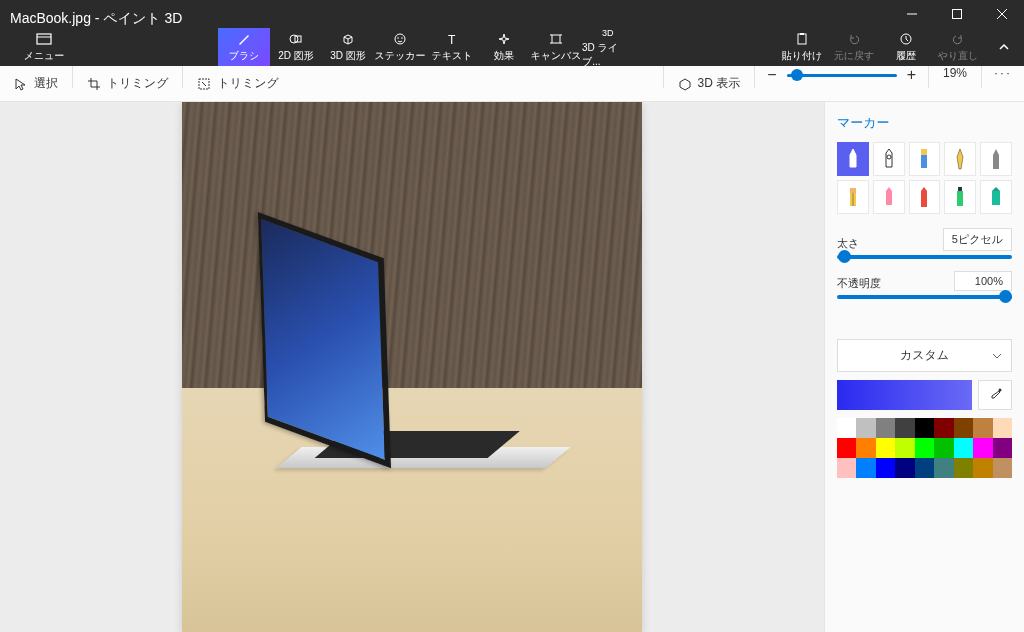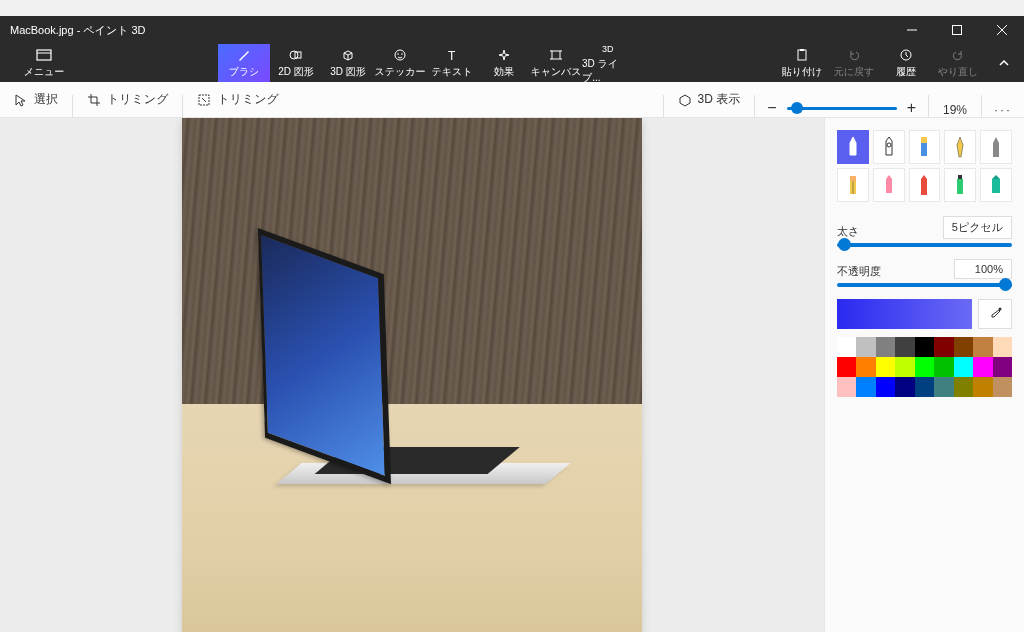--- a/index.html
+++ b/index.html
@@ -1,32 +1,32 @@
 <!DOCTYPE html>
 <html><head>
 <meta charset="utf-8">
 <style>
 * { margin: 0; padding: 0; box-sizing: border-box; font-family: "Segoe UI", "Yu Gothic UI", sans-serif; }
 body { width: 1024px; height: 632px; overflow: hidden; background: #f0f0f0; }
 
-.titlebar { height: 28px; background: #2b2b2b; color: #fff; display: flex; align-items: center; font-size: 11px; margin-top: 16px; }
+.titlebar { height: 28px; background: #2b2b2b; color: #fff; display: flex; align-items: flex-end; font-size: 14px; }
 .titlebar .title { padding-left: 10px; flex: 1; }
 .titlebar .winbtn { width: 45px; height: 28px; display: flex; align-items: center; justify-content: center; color: #fff; }
 .titlebar .winbtn svg { width: 10px; height: 10px; }
 
 .ribbon { height: 38px; background: #2b2b2b; display: flex; align-items: stretch; color: #fff; font-size: 10px; }
 .ribbon .item { width: 52px; display: flex; flex-direction: column; align-items: center; justify-content: center; gap: 2px; cursor: pointer; }
 .ribbon .item.menu { width: 48px; margin-left: 20px; }
 .ribbon .item.active { background: linear-gradient(135deg, #4a6cff, #7a4aff); text-align: center; }
 .ribbon .spacer { flex: 1; }
 .ribbon .item.dim { opacity: 0.4; }
 .ribbon .chev { width: 40px; display:flex; align-items:center; justify-content:center; }
 .ricon { width: 16px; height: 16px; display:flex; align-items:center; justify-content:center; }
 
-.toolbar2 { height: 36px; background: #fcfcfc; border-bottom: 1px solid #e5e5e5; display: flex; align-items: flex-end; font-size: 12px; color: #333; }
+.toolbar2 { height: 36px; background: #fcfcfc; border-bottom: 1px solid #e5e5e5; display: flex; align-items: flex-start; font-size: 12px; color: #333; }
 .toolbar2 .titem { display: flex; align-items: center; gap: 6px; padding: 0 14px; height: 100%; cursor: pointer; }
 .toolbar2 .titem.dim { opacity: 0.4; }
 .toolbar2 .sep { width: 1px; height: 22px; background: #e0e0e0; }
 .toolbar2 .spacer { flex: 1; }
 .toolbar2 .zoombar { display:flex; align-items:center; gap:10px; padding:0 12px; }
 .toolbar2 .slider { width: 110px; height: 3px; background: #0078d4; position: relative; border-radius: 2px; }
 .toolbar2 .slider::after { content:""; position:absolute; left: 4px; top:-5px; width:12px; height:12px; border-radius:50%; background:#0078d4; }
 .toolbar2 .zoompct { padding: 0 14px; }
 .toolbar2 .more { padding: 0 12px; letter-spacing: 2px; }
 .ticon { width:14px; height:14px; }
@@ -262,20 +262,21 @@
         <div class="laptop">
           <div class="base"></div>
           <div class="kbd"></div>
           <div class="screen"></div>
         </div>
       </div>
     </div>
   </div>
 
   <div class="sidepanel">
+    <h3>マーカー</h3>
 
     <div class="brushgrid">
       <div class="bcell sel">
           <svg width="18" height="24" viewBox="0 0 18 24">
             <path d="M9 2 L12 8 L12 20 L6 20 L6 8 Z" fill="#fff" stroke="#fff"></path>
           </svg>
         </div>
       <div class="bcell">
           <svg width="18" height="24" viewBox="0 0 18 24">
             <path d="M9 2 L12 6 L12 20 L6 20 L6 6 Z" fill="none" stroke="#333"></path>
@@ -338,20 +339,26 @@
       </div>
 
     <div class="prop">
       <span>不透明度</span>
       <span class="val">100%</span>
     </div>
     <div class="pslider">
         <div class="knob" style="right:0"></div>
       </div>
 
+    <div class="custom-row">
+      <span>カスタム</span>
+      <svg width="10" height="10" viewBox="0 0 10 10" style="position:absolute; right:22px;">
+          <path d="M1 3 L5 7 L9 3" fill="none" stroke="#666"></path>
+        </svg>
+    </div>
 
     <div class="colorprev">
       <div class="swatch"></div>
       <div class="picker">
           <svg width="14" height="14" viewBox="0 0 14 14">
             <path d="M11 3 L12 4 L6 10 L4 10 L4 8 Z" fill="none" stroke="#333"></path>
             <circle cx="12" cy="2" r="1.5" fill="#333"></circle>
           </svg>
         </div>
     </div>

